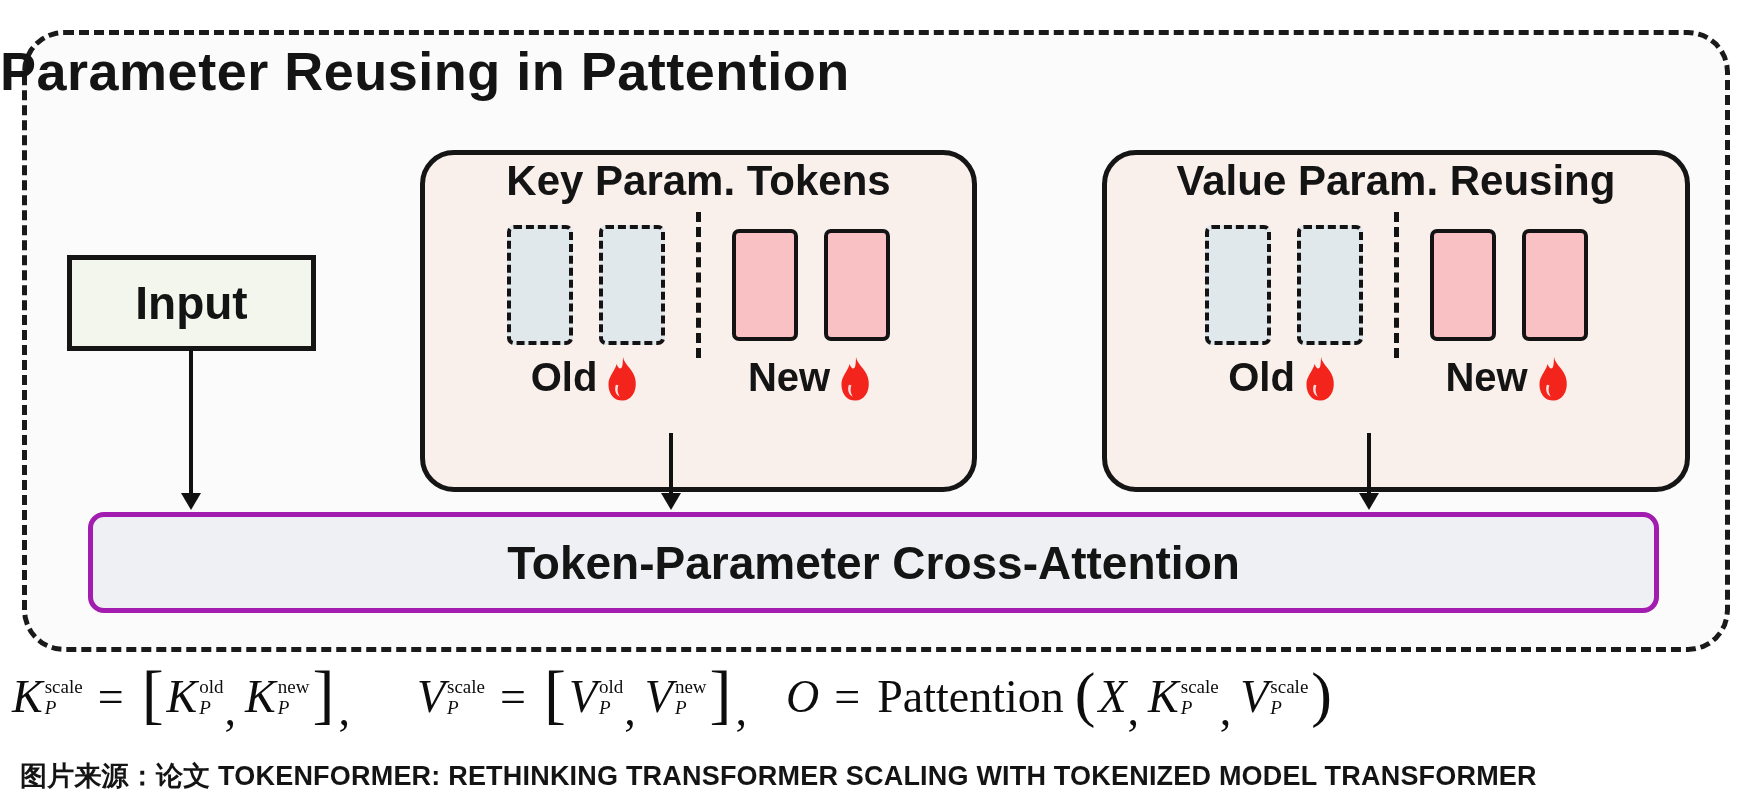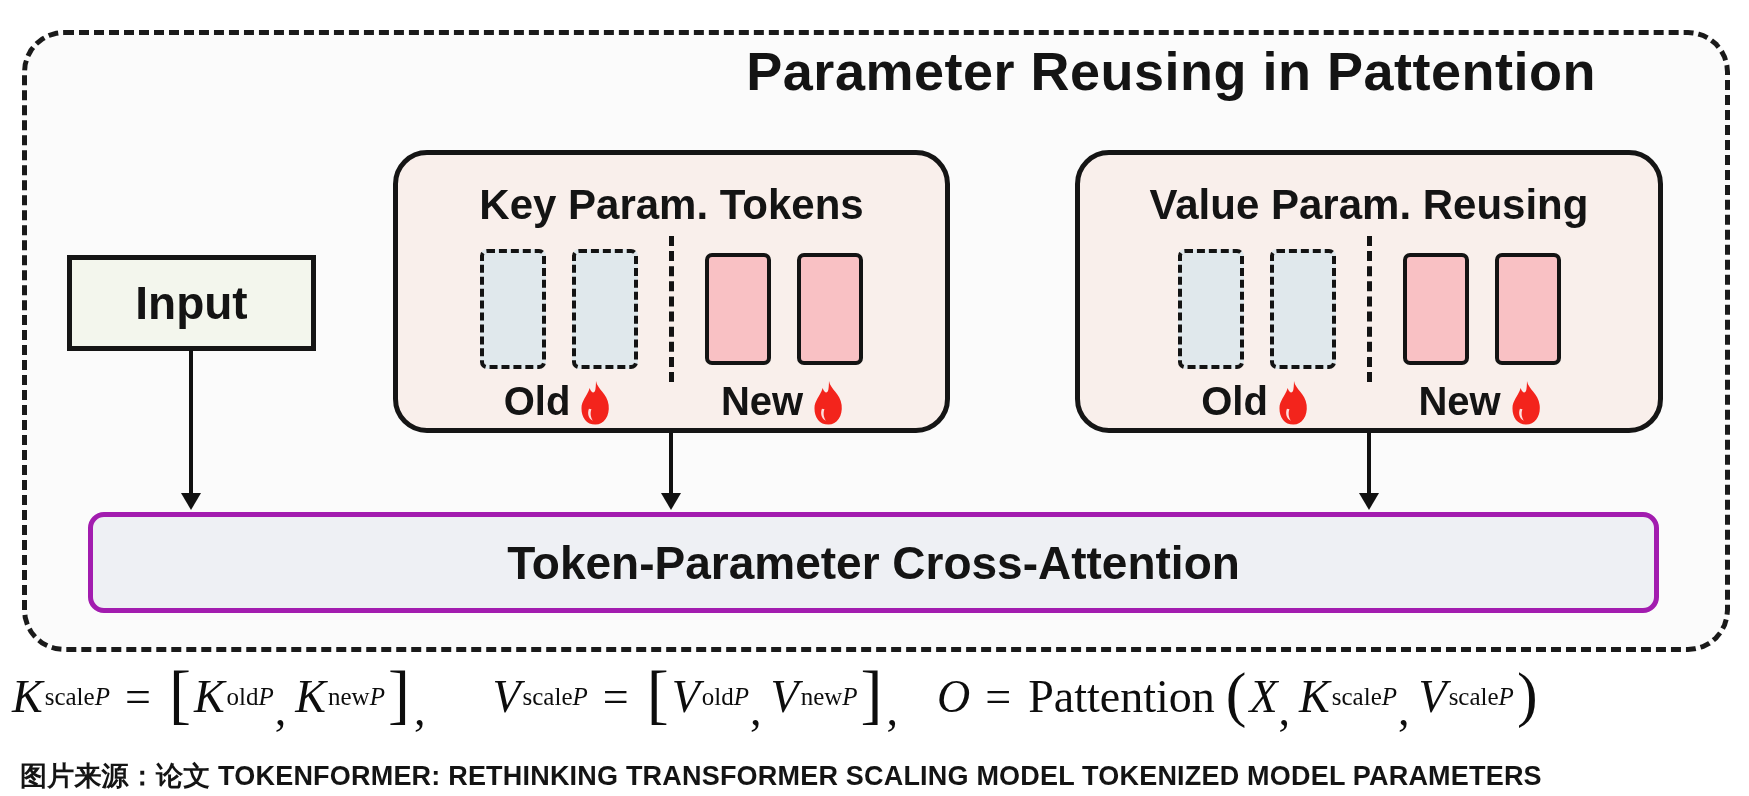--- a/index.html
+++ b/index.html
@@ -5,33 +5,33 @@
   * { margin:0; padding:0; box-sizing:border-box; }
   html,body { width:1749px; height:796px; background:#ffffff; overflow:hidden;
               font-family:"Liberation Sans", sans-serif; color:var(--ink,#141414); }
   .stage { position:absolute; left:0; top:0; width:1749px; height:796px; }
 
   
   .outer-box { position:absolute; left:22px; top:30px; width:1708px; height:622px;
                border:5px dashed #1a1a1a; border-radius:42px;
                background:var(--outer-fill,#fbfbfb); }
 
-  .main-title { position:absolute; left:0; top:40px; width:1596px; text-align:right;
+  .main-title { position:absolute; left:0; top:40px; width:1596px; text-align:left;
                 font-size:54px; font-weight:bold; letter-spacing:0.5px; }
 
   
   .input-box { position:absolute; left:67px; top:255px; width:249px; height:96px;
                background:var(--input-fill,#f3f6ed); border:5px solid #151515; border-radius:0;
                display:flex; align-items:center; justify-content:center;
                font-size:46px; font-weight:bold; }
 
   
-  .param-box { position:absolute; top:150px; height:283px;
+  .param-box { position:absolute; top:150px; height:342px;
                background:var(--box-fill,#f9efeb); border:5px solid #151515; border-radius:34px;
-               display:flex; flex-direction:column; align-items:center; padding-top:26px; }
+               display:flex; flex-direction:column; align-items:center; padding-top:2px;margin-left:27px; }
   .param-box.key   { left:393px;  width:557px; }
   .param-box.value { left:1075px; width:588px; }
   .pb-title { font-size:42px; font-weight:bold; line-height:1.15; }
 
   .token-row { display:flex; align-items:center; margin-top:14px; height:132px; }
   .tgroup { width:158px; display:flex; justify-content:space-between; }
   .token { width:66px; height:120px; border-radius:7px; }
   .token.old { background:var(--old-token-fill,#e0e8ec); border:4px dashed #131313; }
   .token.new { background:var(--new-token-fill,#f9c1c4); border:4px solid #131313; height:112px; align-self:center; }
   .vdivider { width:0; height:146px; border-left:5px dashed #131313; margin:0 31px; align-self:center; }
@@ -57,22 +57,22 @@
               display:flex; align-items:center; justify-content:center;
               font-size:46px; font-weight:bold; }
 
   
   .formula { position:absolute; left:12px; top:654px; width:1737px; height:86px;
              display:flex; align-items:center; font-family:"Liberation Serif", serif;
              font-size:46px; line-height:1.05; color:#0d0d0d; }
   .mrow { display:inline-flex; align-items:center; }
   .mvar { display:inline-flex; align-items:center; }
   .base { font-style:italic; }
-  .scripts { display:inline-flex; align-items:flex-start;
-             font-size:25px; line-height:1.12; margin-left:2px; }
+  .scripts { display:inline-flex; flex-direction:column; align-items:flex-start;
+             font-size:19px; line-height:1.12; margin-left:2px; }
   .scripts .sub { font-style:italic; }
   .meq { margin:0 15px; }
   .mbr { font-size:66px; font-weight:400; line-height:0.85; margin:0 3px; transform:translateY(-3px); }
   .mparen { font-size:62px; font-weight:400; line-height:0.85; margin:0 3px; transform:translateY(-3px); }
   .mcomma { position:relative; top:13px; margin:0 9px 0 1px; }
   .roman { margin:0 8px 0 2px; }
   .gap-lg { width:58px; } .gap-md { width:30px; }
 
   
   .caption { position:absolute; left:20px; top:758px; width:1720px;
@@ -254,15 +254,15 @@
         <span class="base">V</span>
         <span class="scripts">
             <span class="sup">scale</span>
             <span class="sub">P</span>
           </span>
       </span>
       <span class="mparen">)</span>
     </span>
   </div>
 
-  <div class="caption">图片来源：论文 TOKENFORMER: RETHINKING TRANSFORMER SCALING MODEL TOKENIZED MODEL PARAMETERS</div>
+  <div class="caption">图片来源：论文 TOKENFORMER: RETHINKING TRANSFORMER SCALING WITH TOKENIZED MODEL TRANSFORMER</div>
 
 </div>
 
 </body></html>

